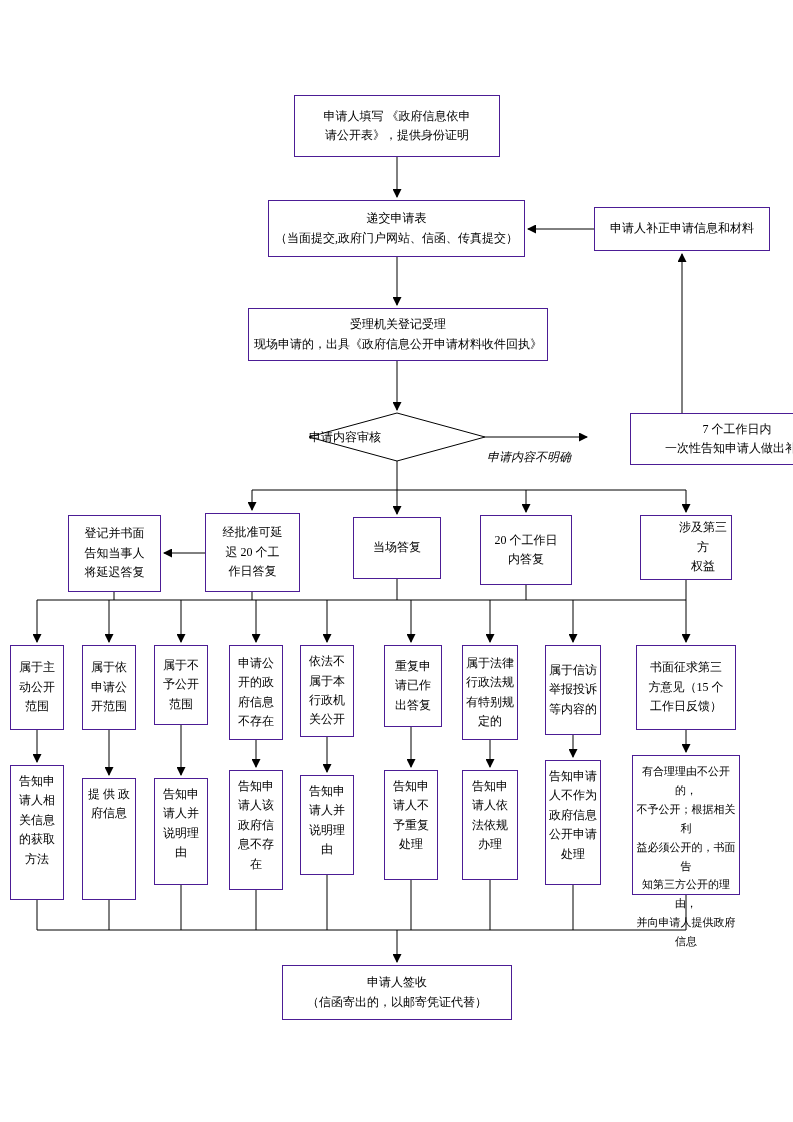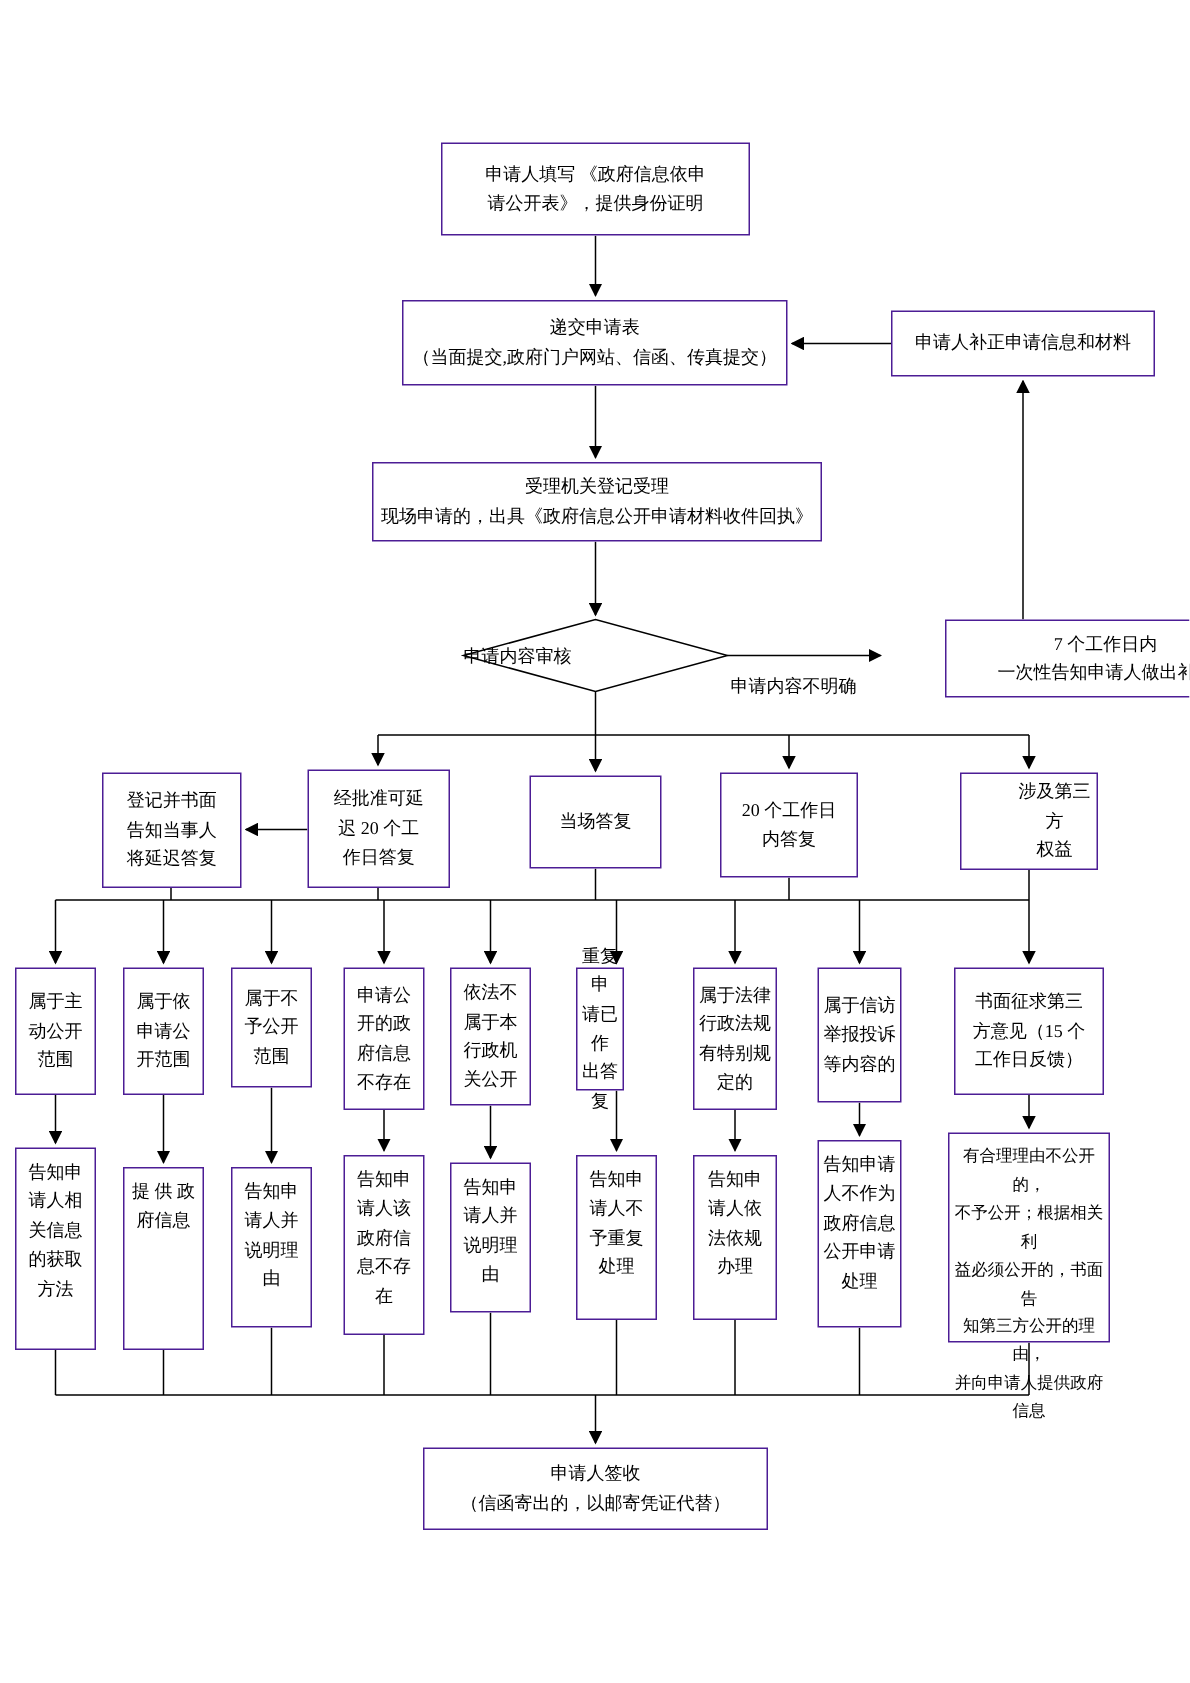--- a/index.html
+++ b/index.html
@@ -7,21 +7,21 @@
     position:relative;width:793px;height:1122px;background:#fff;color:#000;
     font-family:"Liberation Serif","DejaVu Serif",serif;overflow:hidden;
   }
   .box{
     position:absolute;box-sizing:border-box;border:1px solid #4c1d95;background:#fff;
     display:flex;align-items:center;justify-content:center;text-align:center;
     font-size:12px;line-height:1.62;white-space:pre-line;padding:2px;
   }
   .box.top{align-items:flex-start;padding-top:6px;}
   .box.small{font-size:11px;line-height:1.72;}
-  .plain{position:absolute;font-size:12px;white-space:nowrap;}
+  .plain{position:absolute;font-size:12px;white-space:nowrap;font-style:italic;}
   .dtext{position:absolute;left:309px;top:429px;width:176px;font-size:12px;}
   svg.connectors{position:absolute;left:0;top:0;}
 </style>
 </head>
 <body>
 
 <div class="canvas">
 
   <svg class="connectors" width="793" height="1122" viewBox="0 0 793 1122">
     <defs>
@@ -130,21 +130,21 @@
 予公开
 范围</div>
   <div class="box" style="left:229px;top:645px;width:54px;height:95px;">申请公
 开的政
 府信息
 不存在</div>
   <div class="box" style="left:300px;top:645px;width:54px;height:92px;">依法不
 属于本
 行政机
 关公开</div>
-  <div class="box" style="left:384px;top:645px;width:32px;height:82px;">重复申
+  <div class="box" style="left:384px;top:645px;width:58px;height:82px;">重复申
 请已作
 出答复</div>
   <div class="box" style="left:545px;top:645px;width:56px;height:90px;">属于信访
 举报投诉
 等内容的</div>
   <div class="box" style="left:462px;top:645px;width:56px;height:95px;">属于法律
 行政法规
 有特别规
 定的</div>
   <div class="box" style="left:636px;top:645px;width:100px;height:85px;">书面征求第三

